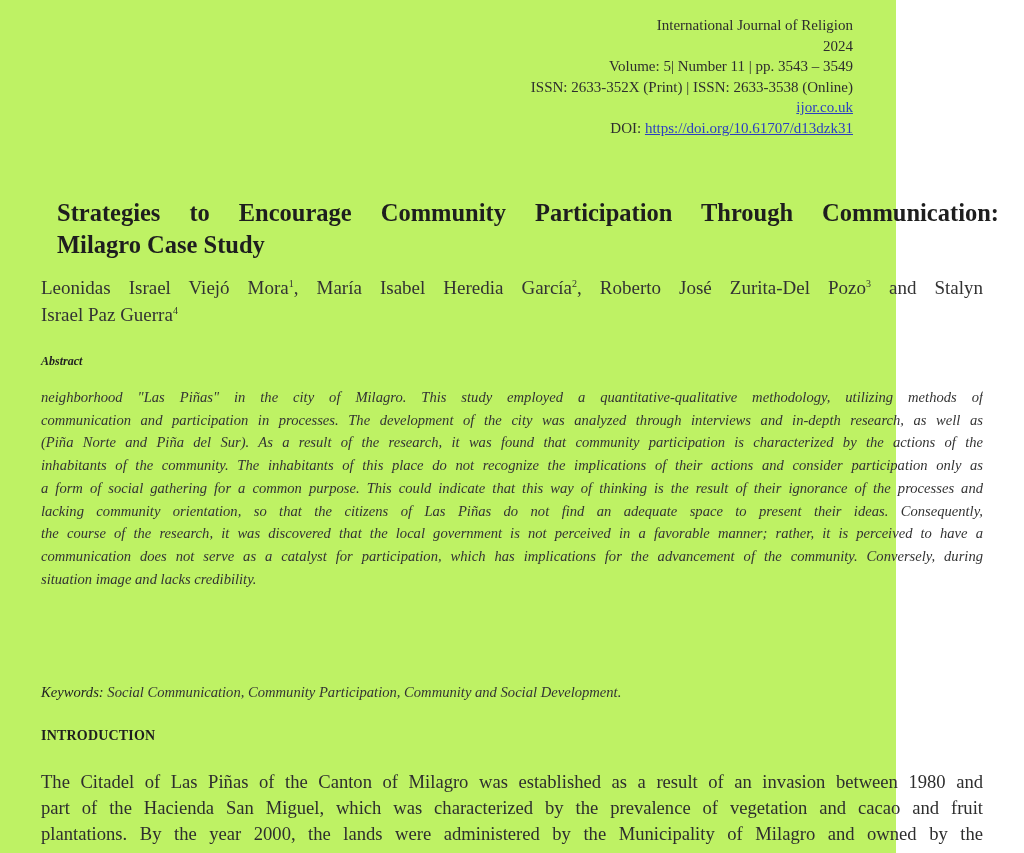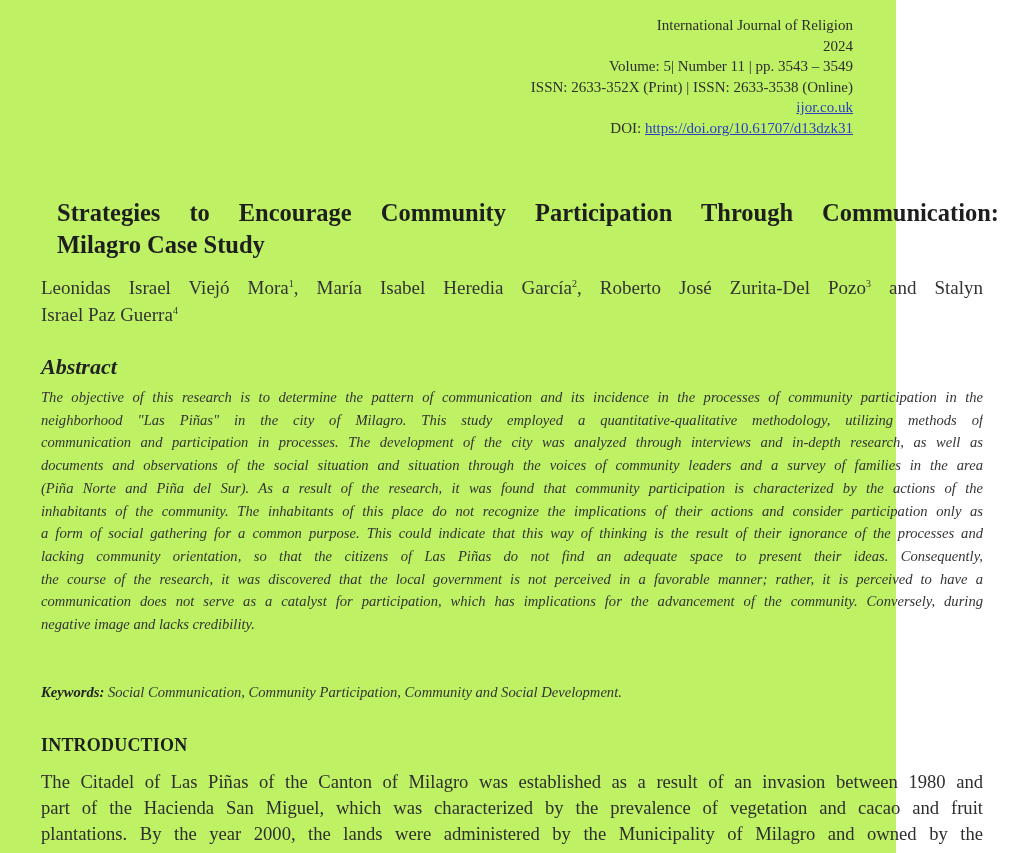--- a/index.html
+++ b/index.html
@@ -71,21 +71,21 @@
     }
     .authors sup {
       font-size: 10px;
       vertical-align: 7px;
       line-height: 0;
     }
     .abstract-heading {
       position: absolute;
       left: 41px;
       top: 354px;
-      font-size: 22px;
+      font-size: 12px;
       font-weight: bold;
       font-style: italic;
       color: #222;
     }
     .abstract-body {
       position: absolute;
       left: 41px;
       top: 386px;
       width: 942px;
       font-size: 14.6px;
@@ -106,36 +106,35 @@
     }
     .keywords {
       position: absolute;
       left: 41px;
       top: 684px;
       font-size: 14.6px;
       color: #333;
       white-space: nowrap;
     }
     .keywords .kw-label {
-      font-weight: bold;
+      font-weight: normal;
       font-style: italic;
       color: #222;
     }
     .keywords .kw-values {
       font-style: italic;
     }
     .intro-heading {
       position: absolute;
       left: 41px;
       top: 728px;
-      font-size: 18px;
+      font-size: 14px;
       font-weight: bold;
       color: #1e1e1e;
       letter-spacing: 0.2px;
-      margin-top: 7px;
     }
     .intro-body {
       position: absolute;
       left: 41px;
       top: 769px;
       width: 942px;
       font-size: 18.6px;
       line-height: 26px;
       color: #2e2e2e;
     }
@@ -167,31 +166,29 @@
   </div>
 
   <div class="authors">
     <span class="line1"><span>Leonidas Israel Viejó Mora</span><sup>1</sup><span>, </span><span>María Isabel Heredia García</span><sup>2</sup><span>, </span><span>Roberto José Zurita-Del Pozo</span><sup>3</sup><span> and </span><span>Stalyn</span></span>
     <span><span>Israel Paz Guerra</span><sup>4</sup></span>
   </div>
 
   <div class="abstract-heading">Abstract</div>
 
   <div class="abstract-body">
-    <span class="l">The objective of this research is to determine the pattern of communication and its incidence in the processes of community participation in the</span>
     <span class="l">neighborhood "Las Piñas" in the city of Milagro. This study employed a quantitative-qualitative methodology, utilizing methods of</span>
     <span class="l">communication and participation in processes. The development of the city was analyzed through interviews and in-depth research, as well as</span>
-    <span class="l">documents and observations of the social situation and situation through the voices of community leaders and a survey of families in the area</span>
     <span class="l">(Piña Norte and Piña del Sur). As a result of the research, it was found that community participation is characterized by the actions of the</span>
     <span class="l">inhabitants of the community. The inhabitants of this place do not recognize the implications of their actions and consider participation only as</span>
     <span class="l">a form of social gathering for a common purpose. This could indicate that this way of thinking is the result of their ignorance of the processes and</span>
     <span class="l">lacking community orientation, so that the citizens of Las Piñas do not find an adequate space to present their ideas. Consequently,</span>
     <span class="l">the course of the research, it was discovered that the local government is not perceived in a favorable manner; rather, it is perceived to have a</span>
     <span class="l">communication does not serve as a catalyst for participation, which has implications for the advancement of the community. Conversely, during</span>
-    <span class="l last">negative image and lacks credibility.</span>
+    <span class="l last">situation image and lacks credibility.</span>
   </div>
 
   <div class="keywords">
     <span class="kw-label">Keywords:</span><span class="kw-values"> Social Communication, Community Participation, Community and Social Development.</span>
   </div>
 
   <div class="intro-heading">INTRODUCTION</div>
 
   <div class="intro-body">
     <span class="l">The Citadel of Las Piñas of the Canton of Milagro was established as a result of an invasion between 1980 and</span>

